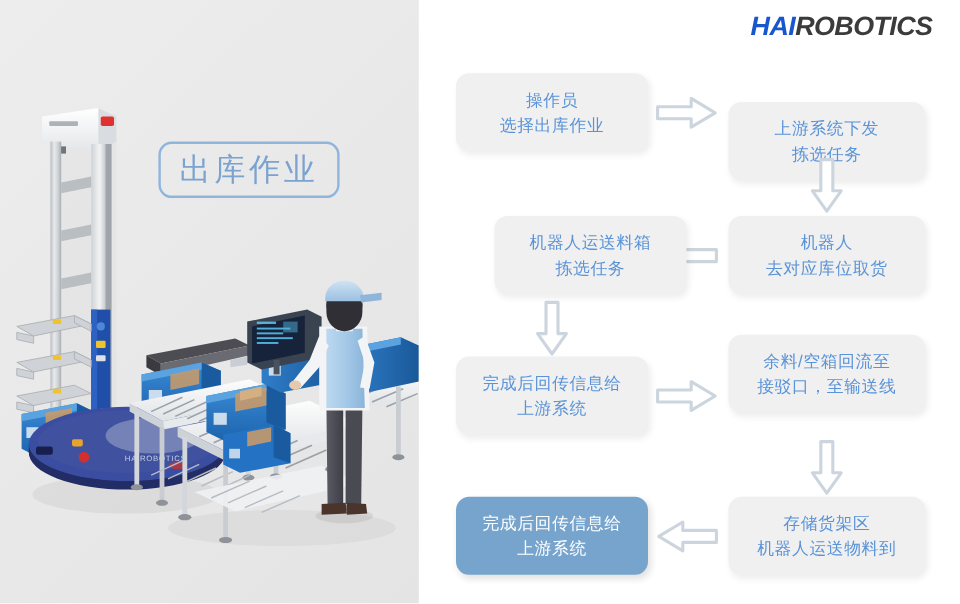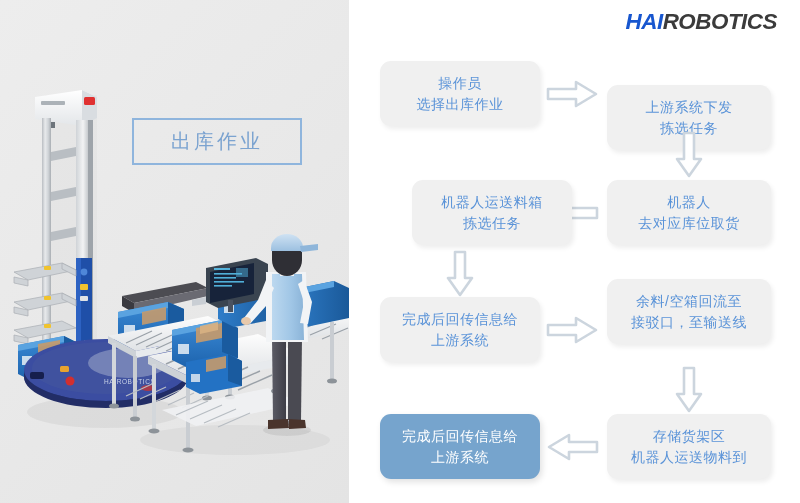--- a/index.html
+++ b/index.html
@@ -12,25 +12,25 @@
   }
   .slide{position:relative;width:800px;height:503px;background:#ffffff;}
 
   
   .left-panel{
     position:absolute;left:0;top:0;width:349px;height:503px;
     background:linear-gradient(135deg,#ededed 0%,#e9e9e9 45%,#e4e4e4 100%);
     overflow:hidden;
   }
   .panel-title{
-    position:absolute;left:132px;top:118px;width:170px;height:47px;
-    border:2px solid #8fb5dd;border-radius:0;
+    position:absolute;left:132px;top:118px;width:151px;height:47px;
+    border:2px solid #8fb5dd;border-radius:11px;
     box-sizing:border-box;
     display:flex;align-items:center;justify-content:center;
-    color:#7ba3d0;font-size:20px;letter-spacing:3px;font-weight:400;
+    color:#7ba3d0;font-size:26px;letter-spacing:3px;font-weight:400;
     background:transparent;
   }
 
   
   .scene{position:absolute;left:0;top:0;width:349px;height:503px;}
   .scene svg{display:block;}
 
   
   .logo{
     position:absolute;right:24px;top:9px;

